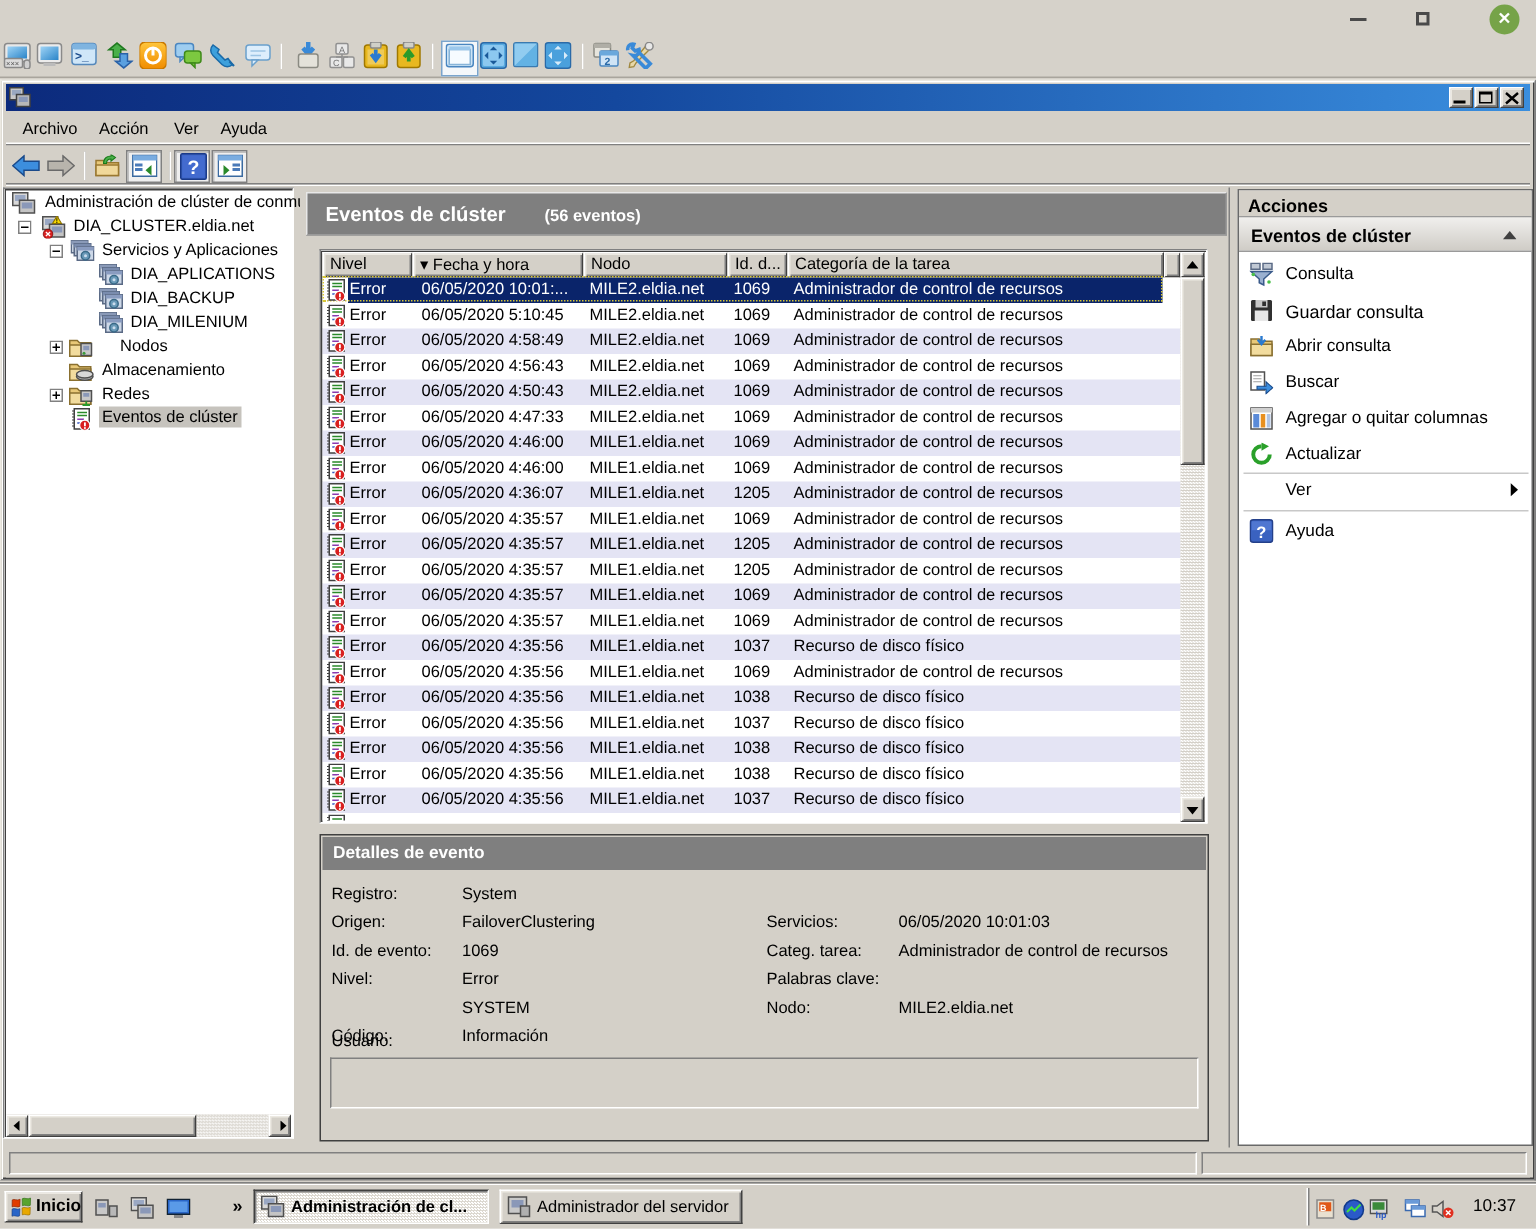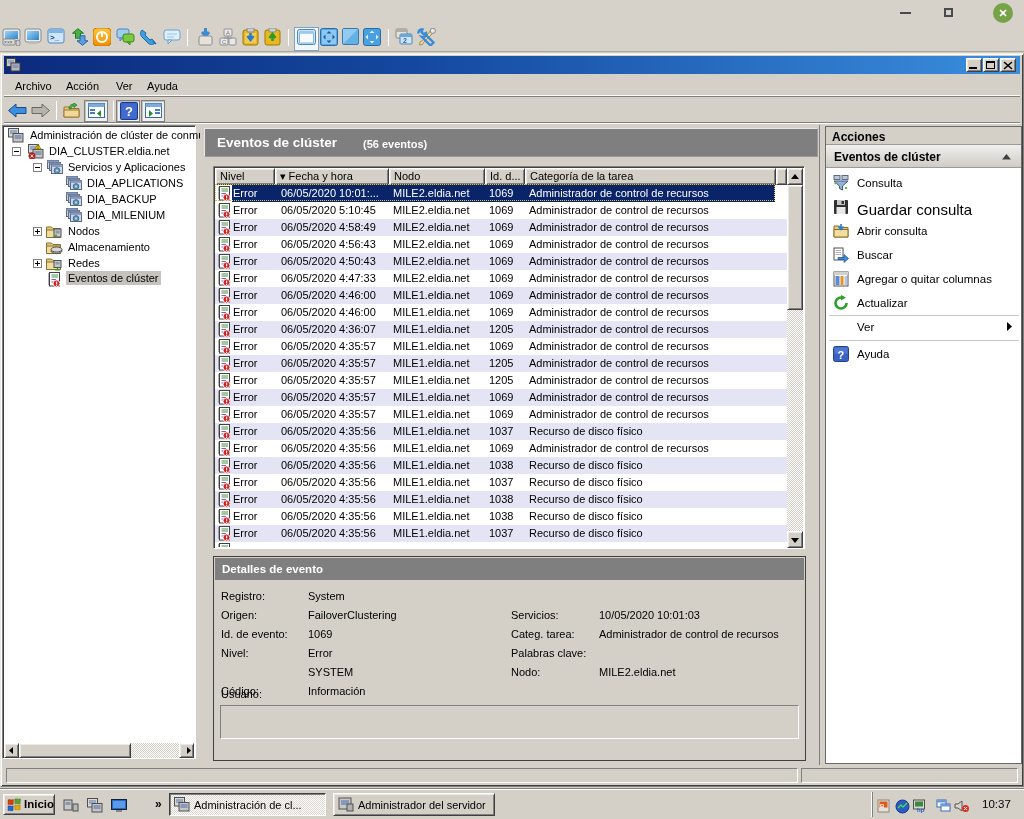--- a/index.html
+++ b/index.html
@@ -266,21 +266,21 @@
       <rect x="0.5" y="0.5" width="8" height="8" fill="#fff" stroke="#808080"></rect>
       <path d="M2 4.5 L7 4.5 M4.5 2 L4.5 7" stroke="#000"></path>
     </svg>
 <svg class="ab" style="left:46px;top:224px" width="17" height="15" viewBox="0 0 17 15">
       <path d="M0.5 3 L0.5 13.5 L14.5 13.5 L14.5 4.5 L7 4.5 L5.5 3 Z" fill="#e8c878" stroke="#8a7030"></path>
       <path d="M0.5 6 L14.5 6 L14.5 13.5 L0.5 13.5 Z" fill="#f2dc9e" stroke="#8a7030"></path>
       <rect x="8" y="5" width="7" height="8" fill="#c8c8c8" stroke="#505050"></rect>
       <rect x="9.5" y="6.5" width="4" height="3" fill="#8a98b8"></rect>
       <circle cx="10" cy="11.5" r="1" fill="#3a9a3a"></circle>
     </svg>
-<div class="ab tt" style="left:68px;top:225px">Nodos</div>
+<div class="ab tt" style="left:80px;top:225px">Nodos</div>
 <svg class="ab" style="left:46px;top:240px" width="17" height="15" viewBox="0 0 17 15">
       <path d="M0.5 3 L0.5 13.5 L14.5 13.5 L14.5 4.5 L7 4.5 L5.5 3 Z" fill="#e8c878" stroke="#8a7030"></path>
       <path d="M0.5 6 L14.5 6 L14.5 13.5 L0.5 13.5 Z" fill="#f2dc9e" stroke="#8a7030"></path>
       <ellipse cx="10.5" cy="11" rx="5.5" ry="2.5" fill="#c0c0c0" stroke="#505050"></ellipse>
       <ellipse cx="10.5" cy="9.5" rx="5.5" ry="2.5" fill="#d8d8d8" stroke="#505050"></ellipse>
     </svg>
 <div class="ab tt" style="left:68px;top:241px">Almacenamiento</div>
 <svg class="ab" style="left:33px;top:259px" width="9" height="9" viewBox="0 0 9 9">
       <rect x="0.5" y="0.5" width="8" height="8" fill="#fff" stroke="#808080"></rect>
       <path d="M2 4.5 L7 4.5 M4.5 2 L4.5 7" stroke="#000"></path>
@@ -740,21 +740,21 @@
       <path d="M0 0 L8 0 L4 5 Z" fill="#000"></path>
     </svg>
 
 <div class="ab" style="left:213px;top:556px;width:593px;height:205px;background:#d4d0c8;border:1px solid #404040"></div>
 <div class="ab grayhdr" style="left:215px;top:558px;width:589px;height:22px;line-height:22px;padding-left:7px;font-size:11.5px">Detalles de evento</div>
 <div class="ab tt" style="left:221px;top:590px">Registro:</div>
 <div class="ab tt" style="left:308px;top:590px">System</div>
 <div class="ab tt" style="left:221px;top:609px">Origen:</div>
 <div class="ab tt" style="left:308px;top:609px">FailoverClustering</div>
 <div class="ab tt" style="left:511px;top:609px">Servicios:</div>
-<div class="ab tt" style="left:599px;top:609px">10/05/2020 10:01:03</div>
+<div class="ab tt" style="left:599px;top:609px">06/05/2020 10:01:03</div>
 <div class="ab tt" style="left:221px;top:628px">Id. de evento:</div>
 <div class="ab tt" style="left:308px;top:628px">1069</div>
 <div class="ab tt" style="left:511px;top:628px">Categ. tarea:</div>
 <div class="ab tt" style="left:599px;top:628px">Administrador de control de recursos</div>
 <div class="ab tt" style="left:221px;top:647px">Nivel:</div>
 <div class="ab tt" style="left:308px;top:647px">Error</div>
 <div class="ab tt" style="left:511px;top:647px">Palabras clave:</div>
 <div class="ab tt" style="left:221px;top:688px">Usuario:</div>
 <div class="ab tt" style="left:308px;top:666px">SYSTEM</div>
 <div class="ab tt" style="left:511px;top:666px">Nodo:</div>
@@ -779,21 +779,21 @@
       <circle cx="2.5" cy="8" r="1.2" fill="#4ac04a"></circle>
       <circle cx="13" cy="13" r="1.2" fill="#4ac04a"></circle>
     </svg>
 <div class="ab tt" style="left:857px;top:177px;font-size:11.5px;font-weight:normal">Consulta</div>
 <svg class="ab" style="left:833px;top:199px" width="16" height="16" viewBox="0 0 16 16">
       <rect x="1" y="1" width="14" height="14" rx="1" fill="#303030"></rect>
       <rect x="4" y="1" width="8" height="5" fill="#c8c8c8"></rect>
       <rect x="8.5" y="2" width="2.5" height="3" fill="#303030"></rect>
       <rect x="3.5" y="8" width="9" height="7" fill="#e8e8e8"></rect>
     </svg>
-<div class="ab tt" style="left:857px;top:201px;font-size:15px;font-weight:normal">Guardar consulta</div>
+<div class="ab tt" style="left:857px;top:201px;font-size:12px;font-weight:normal">Guardar consulta</div>
 <svg class="ab" style="left:833px;top:223px" width="16" height="16" viewBox="0 0 16 16">
       <path d="M1 3 L1 14 L15 14 L15 4.5 L8 4.5 L6.5 3 Z" fill="#e8c878" stroke="#8a7030"></path>
       <path d="M1 6.5 L15 6.5 L15 14 L1 14 Z" fill="#f2dc9e" stroke="#8a7030"></path>
       <path d="M8 1 L8 6 M5.5 3.5 L8 6.5 L10.5 3.5" stroke="#2a7ad0" stroke-width="1.6" fill="none"></path>
     </svg>
 <div class="ab tt" style="left:857px;top:225px;font-size:11.5px;font-weight:normal">Abrir consulta</div>
 <svg class="ab" style="left:833px;top:247px" width="16" height="16" viewBox="0 0 16 16">
       <rect x="1" y="1" width="9" height="12" fill="#fff" stroke="#505050"></rect>
       <path d="M2.5 3.5 H8 M2.5 5.5 H8 M2.5 7.5 H8" stroke="#a0a0a0" stroke-width="0.8"></path>
       <path d="M5 10.5 L11 10.5 L11 7.5 L15.5 11.5 L11 15.5 L11 12.5 L5 12.5 Z" fill="#3c8ede" stroke="#1a4a8a" stroke-width="0.7"></path>
@@ -857,21 +857,21 @@
       <rect x="5" y="11" width="6" height="2" fill="#888"></rect>
     </svg>
 <div class="ab tt" style="left:155px;top:797px;font-weight:bold;font-size:12px">»</div>
 <div class="ab" style="left:169px;top:793px;width:157px;height:23px;background:repeating-conic-gradient(#fff 0% 25%, #dcd8d0 0% 50%) 0 0/2px 2px;border:1px solid #404040;border-right-color:#fff;border-bottom-color:#fff;box-shadow:inset 1px 1px 0 #808080"></div>
 <svg class="ab" style="left:174px;top:797px" width="16" height="15" viewBox="0 0 16 15">
       <rect x="0.5" y="0.5" width="10" height="8.5" fill="#d8d8d8" stroke="#505050"></rect>
       <rect x="2" y="2" width="7" height="4" fill="#9aa8c4"></rect>
       <rect x="5" y="5.5" width="10" height="8.5" fill="#c4c4c4" stroke="#505050"></rect>
       <rect x="6.5" y="7" width="7" height="4" fill="#8a98b8"></rect>
     </svg>
-<div class="ab tt" style="left:194px;top:799px;font-weight:normal">Administración de cl...</div>
+<div class="ab tt" style="left:194px;top:799px;font-weight:bold">Administración de cl...</div>
 <div class="ab raised" style="left:333px;top:793px;width:162px;height:23px"></div>
 <svg class="ab" style="left:338px;top:797px" width="16" height="15" viewBox="0 0 16 15">
       <rect x="1" y="1" width="12" height="11" fill="#c8c8c8" stroke="#505050"></rect>
       <rect x="3" y="3" width="8" height="5" fill="#8a98b8"></rect>
       <rect x="9" y="7" width="6" height="7" fill="#b0b0b0" stroke="#505050"></rect>
     </svg>
 <div class="ab tt" style="left:358px;top:799px">Administrador del servidor</div>
 <div class="ab" style="left:872px;top:792px;width:148px;height:25px;border-left:1px solid #808080;box-shadow:-1px 0 0 #fff"></div>
 <svg class="ab" style="left:877px;top:799px" width="15" height="15" viewBox="0 0 15 15">
       <rect x="1" y="1" width="11" height="12" fill="#e8e0d0" stroke="#888"></rect>

